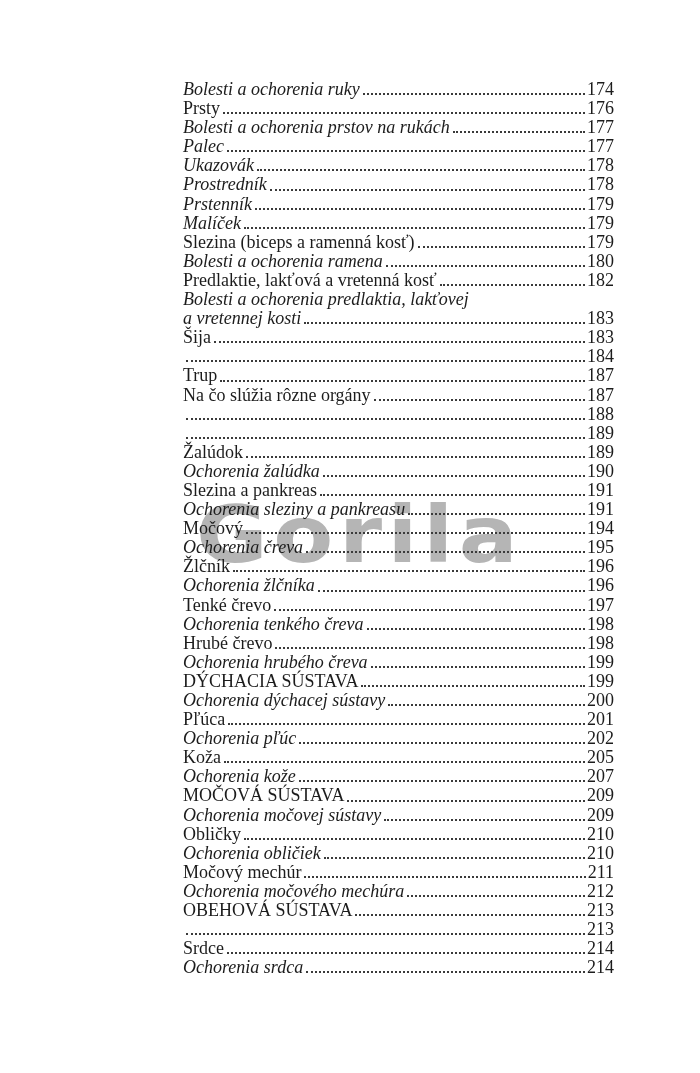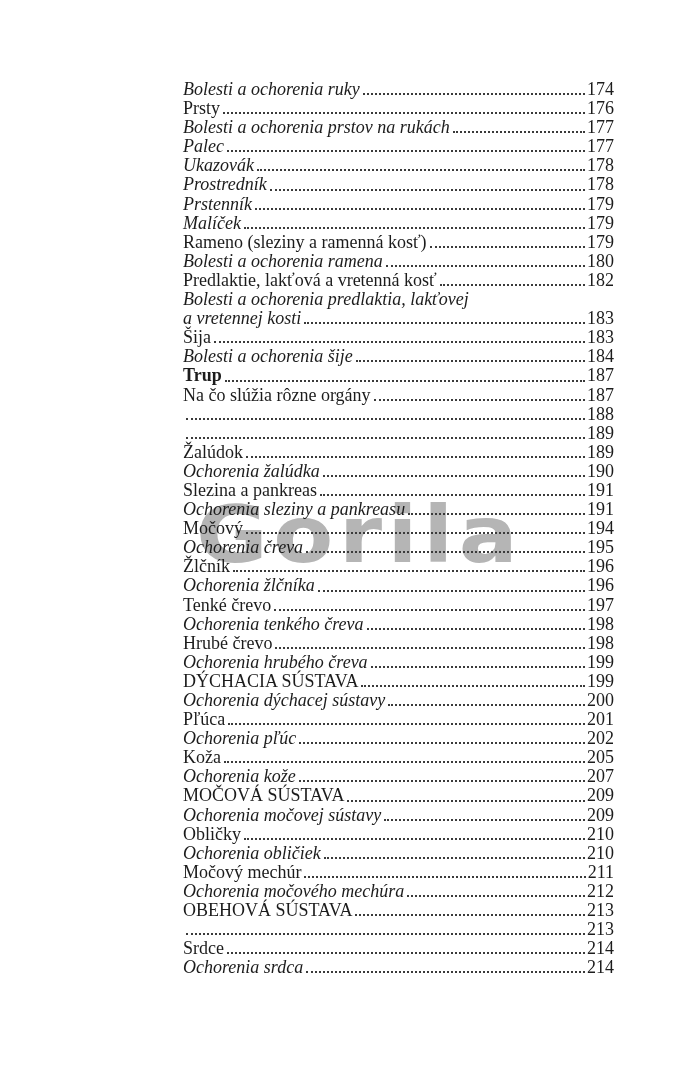--- a/index.html
+++ b/index.html
@@ -46,21 +46,21 @@
   .row .leader{
     flex:1 1 auto;
     align-self:flex-end;
     height:0;
     border-bottom:2px dotted #3a3a3a;
     margin:0 2px 4px 3px;
     min-width:8px;
   }
   .row .pagenum{flex:0 0 auto;}
   .row.italic .label{font-style:italic;}
-  .row.bold .label{font-weight:bold;}
+  .row.bold .label{font-weight:normal;}
 </style>
 </head>
 <body>
 
 <div class="page">
 
   <div class="watermark">Gorila</div>
 
   <div class="toc">
       <div class="row italic">
@@ -97,21 +97,21 @@
       <span class="label">Prstenník</span>
       <span class="leader"></span>
       <span class="pagenum">179</span>
     </div>
       <div class="row italic">
       <span class="label">Malíček</span>
       <span class="leader"></span>
       <span class="pagenum">179</span>
     </div>
       <div class="row regular">
-      <span class="label">Rameno (sleziny a ramenná kosť)</span>
+      <span class="label">Slezina (biceps a ramenná kosť)</span>
       <span class="leader"></span>
       <span class="pagenum">179</span>
     </div>
       <div class="row italic">
       <span class="label">Bolesti a ochorenia ramena</span>
       <span class="leader"></span>
       <span class="pagenum">180</span>
     </div>
       <div class="row regular">
       <span class="label">Predlaktie, lakťová a vretenná kosť</span>
@@ -126,21 +126,20 @@
       <span class="label">a vretennej kosti</span>
       <span class="leader"></span>
       <span class="pagenum">183</span>
     </div>
       <div class="row regular">
       <span class="label">Šija</span>
       <span class="leader"></span>
       <span class="pagenum">183</span>
     </div>
       <div class="row italic">
-      <span class="label">Bolesti a ochorenia šije</span>
       <span class="leader"></span>
       <span class="pagenum">184</span>
     </div>
       <div class="row bold">
       <span class="label">Trup</span>
       <span class="leader"></span>
       <span class="pagenum">187</span>
     </div>
       <div class="row regular">
       <span class="label">Na čo slúžia rôzne orgány</span>

